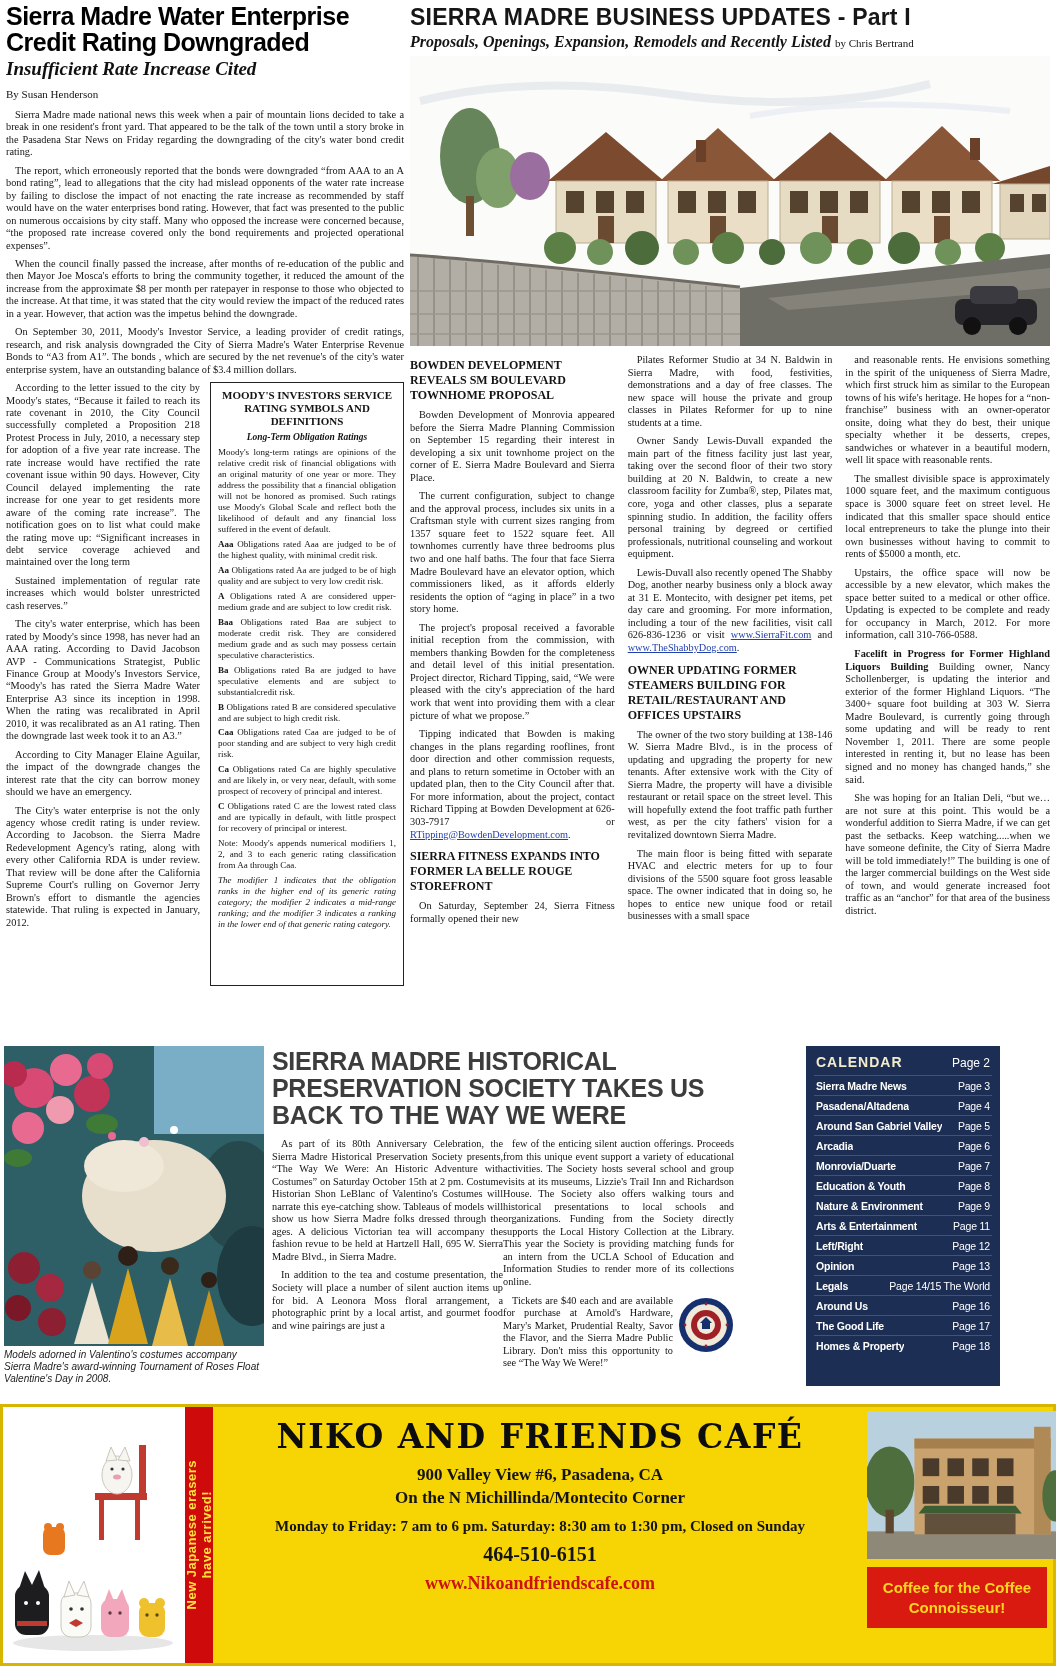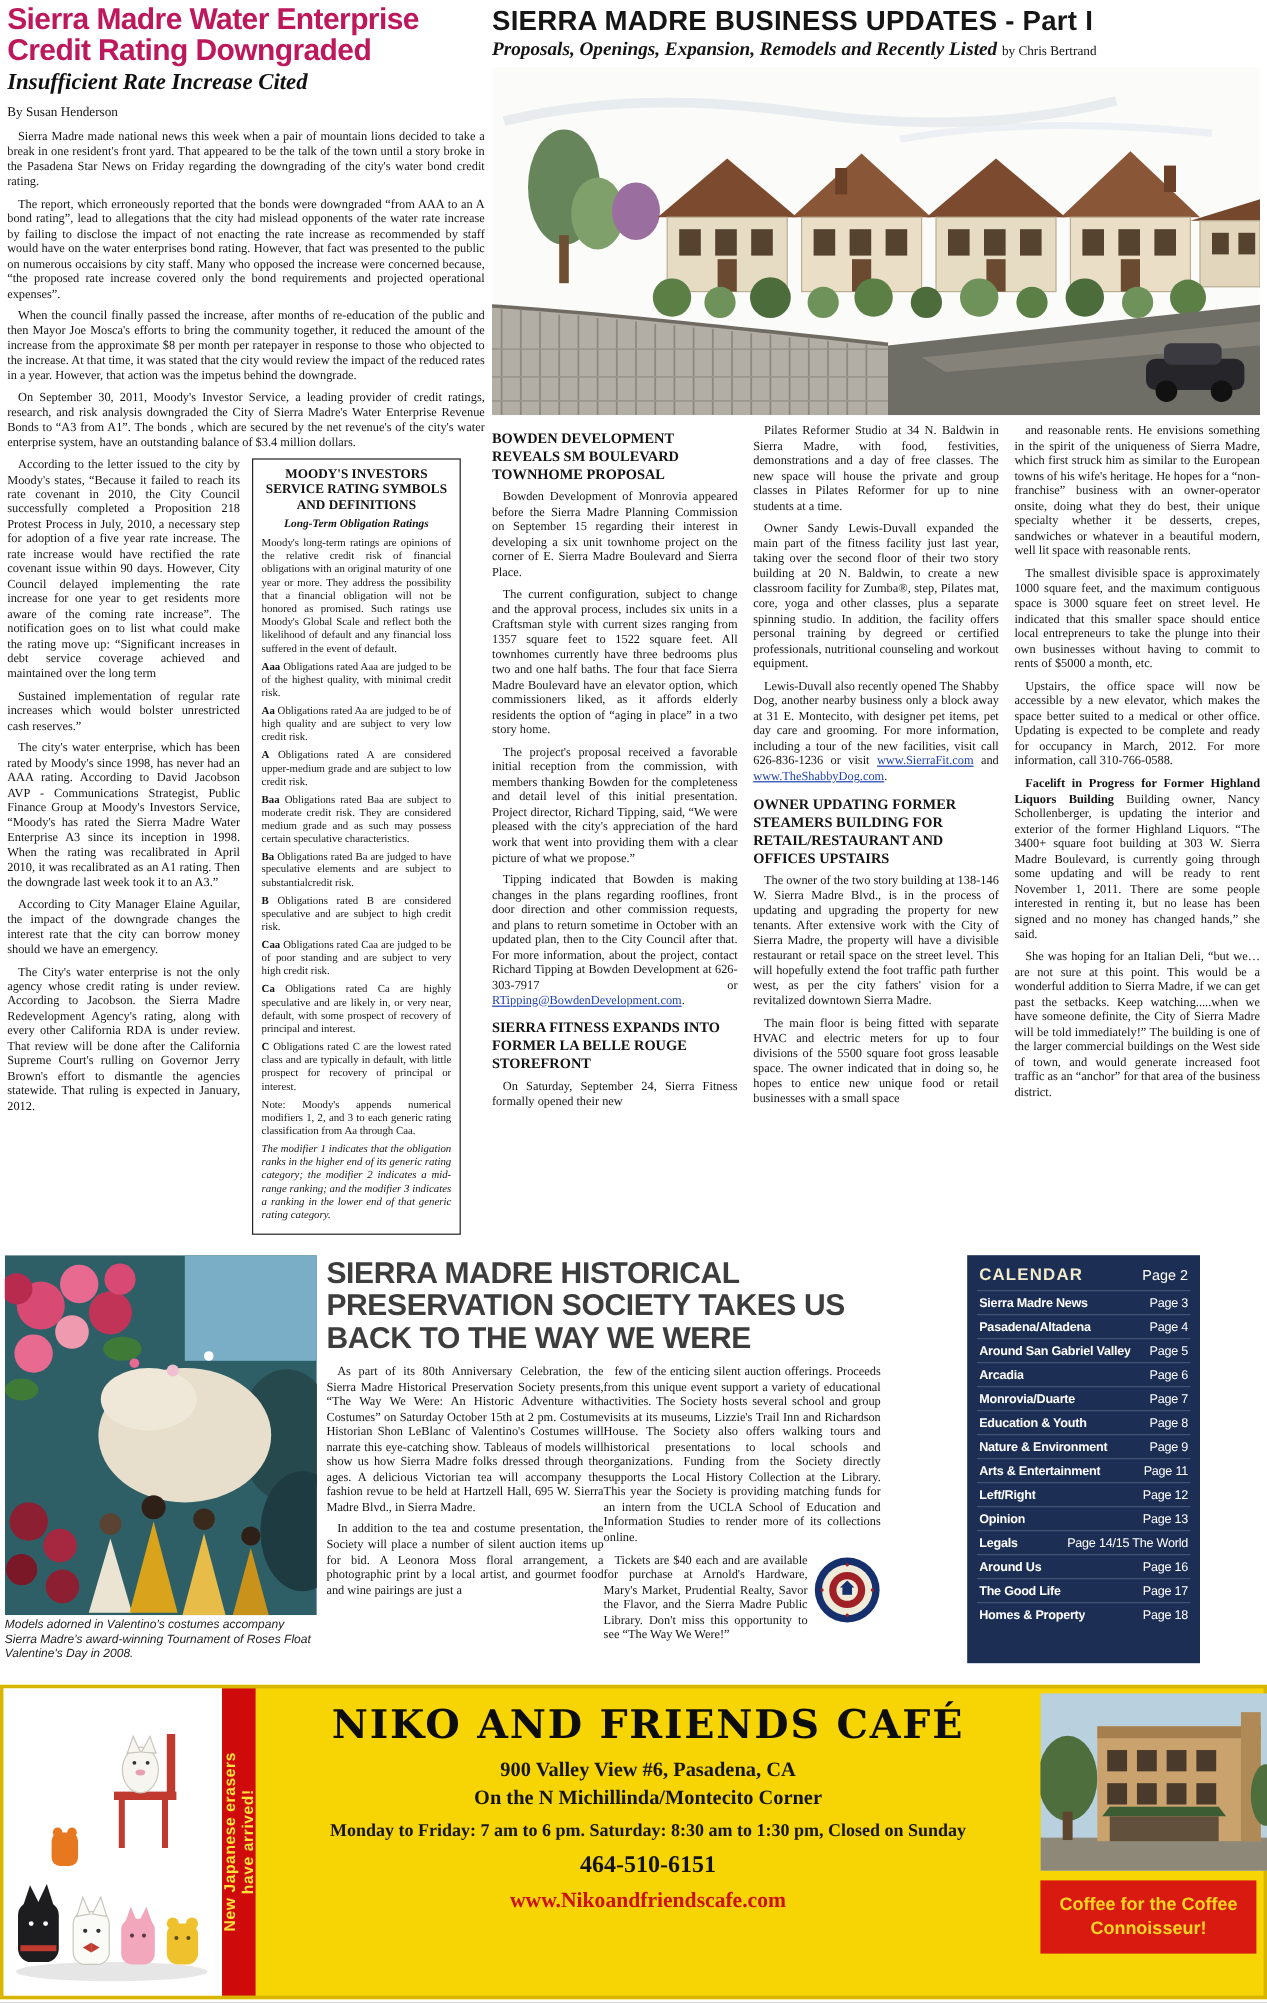--- a/index.html
+++ b/index.html
@@ -8,32 +8,32 @@
     position:relative; width:1056px; height:1669px; margin:0 auto;
     background:#ffffff; font-family:"Liberation Serif", serif; color:#141414;
     overflow:hidden;
   }
   .abs { position:absolute; }
 
   
   .water-article { left:6px; top:4px; width:398px; height:1040px; overflow:hidden; }
   .water-title {
     font-family:"Liberation Sans", sans-serif; font-weight:700; font-size:25px;
-    line-height:1.02; letter-spacing:-0.5px; color:#be185d;
+    line-height:1.02; letter-spacing:-0.5px; color:#000000;
   }
   .water-subtitle { font-size:19px; font-weight:700; font-style:italic; margin-top:3px; color:#101010; }
   .water-byline { font-size:11px; margin:8px 0 9px; }
   .water-intro p, .water-col-left p {
     font-size:10.3px; line-height:1.21; text-align:justify; margin-bottom:6px; text-indent:9px;
   }
   .water-columns { display:flex; gap:10px; margin-top:2px; align-items:flex-start; }
   .water-col-left { width:194px; }
 
   .moodys-box {
-    width:174px; min-height:604px; border:1px solid #222; padding:6px 7px;
+    width:194px; min-height:604px; border:1px solid #222; padding:6px 7px;
     font-size:9px; line-height:1.22;
   }
   .moodys-box h3 { font-size:11px; font-weight:700; text-align:center; line-height:1.2; }
   .moodys-box h4 { font-size:9.5px; font-weight:700; font-style:italic; text-align:center; margin:3px 0 4px; }
   .moodys-box p { text-align:justify; margin-bottom:4px; }
   .m-modifier { font-style:italic; }
 
   
   .business { left:410px; top:4px; width:640px; height:1038px; overflow:hidden; }
   .b-title { font-family:"Liberation Sans", sans-serif; font-weight:700; font-size:23px; color:#161616; letter-spacing:0.2px; }

